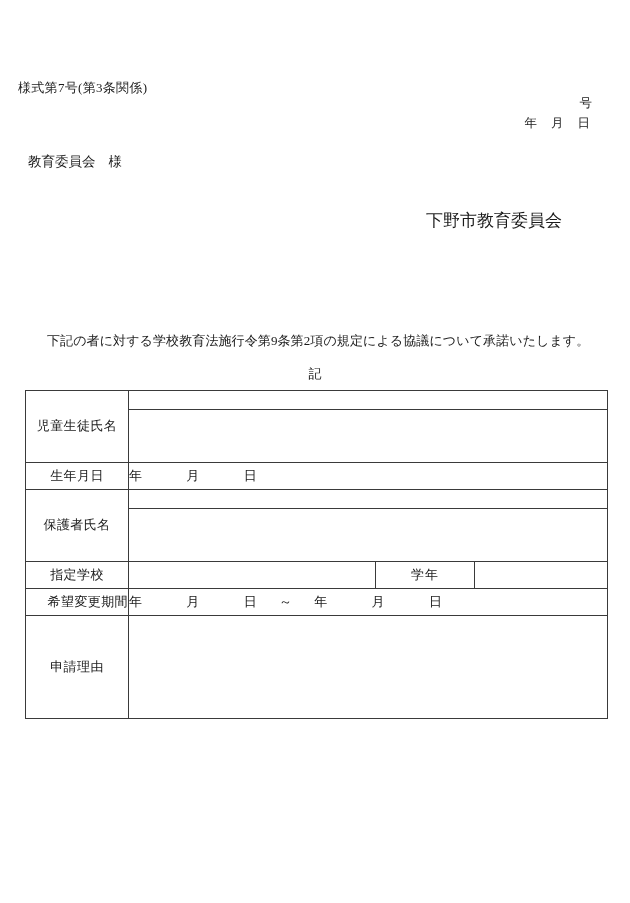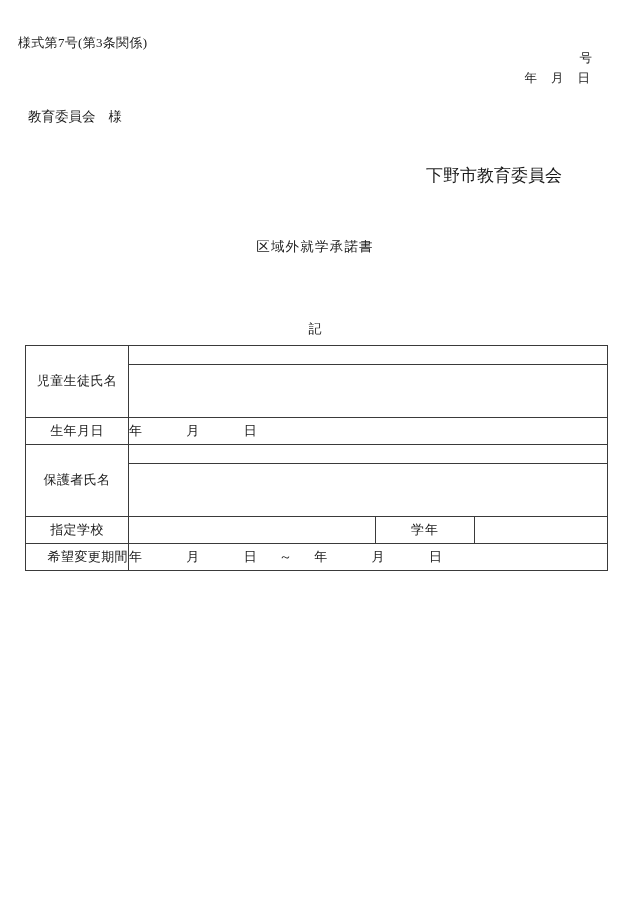--- a/index.html
+++ b/index.html
@@ -15,20 +15,21 @@
     position: relative;
     overflow: hidden;
     -webkit-font-smoothing: antialiased;
   }
 
   .page {
     position: relative;
     width: 630px;
     height: 740px;
     box-sizing: border-box;
+    margin-top: 45px;
   }
 
   
   .form-no {
     position: absolute;
     left: 18px;
     top: 34px;
     font-size: 13px;
     letter-spacing: 0.3px;
     white-space: nowrap;
@@ -168,22 +169,22 @@
   <div class="doc-date">
     <span>年</span><span class="sep"></span><span>月</span><span class="sep"></span><span>日</span>
   </div>
 
   <div class="addressee">
     <span>教育委員会</span><span class="hon">様</span>
   </div>
 
   <div class="issuer">下野市教育委員会</div>
 
-  <div class="doc-title">区域外就学承諾書</div>
-
+
+  <div class="lead-text">下記の者に対する学校教育法施行令第9条第2項の規定による協議について承諾いたします。</div>
 
   <div class="ki-mark">記</div>
 
   <table class="form-table">
     <colgroup>
       <col style="width:103px">
       <col style="width:247px">
       <col style="width:99px">
       <col style="width:133px">
     </colgroup>
@@ -222,17 +223,21 @@
       </tr>
 
 
       <tr>
         <td class="lbl h-period">希望変更期間</td>
         <td class="fld fld-pad" colspan="3">
           <span class="date-line"><span>年</span><span class="g"></span><span>月</span><span class="g"></span><span>日</span><span class="g-sm"></span><span>～</span><span class="g-sm"></span><span>年</span><span class="g"></span><span>月</span><span class="g"></span><span>日</span></span>
         </td>
       </tr>
 
+      <tr>
+        <td class="lbl h-reason">申請理由</td>
+        <td class="fld" colspan="3"></td>
+      </tr>
 
     </tbody>
   </table>
 
 </div>
 
 </body></html>

